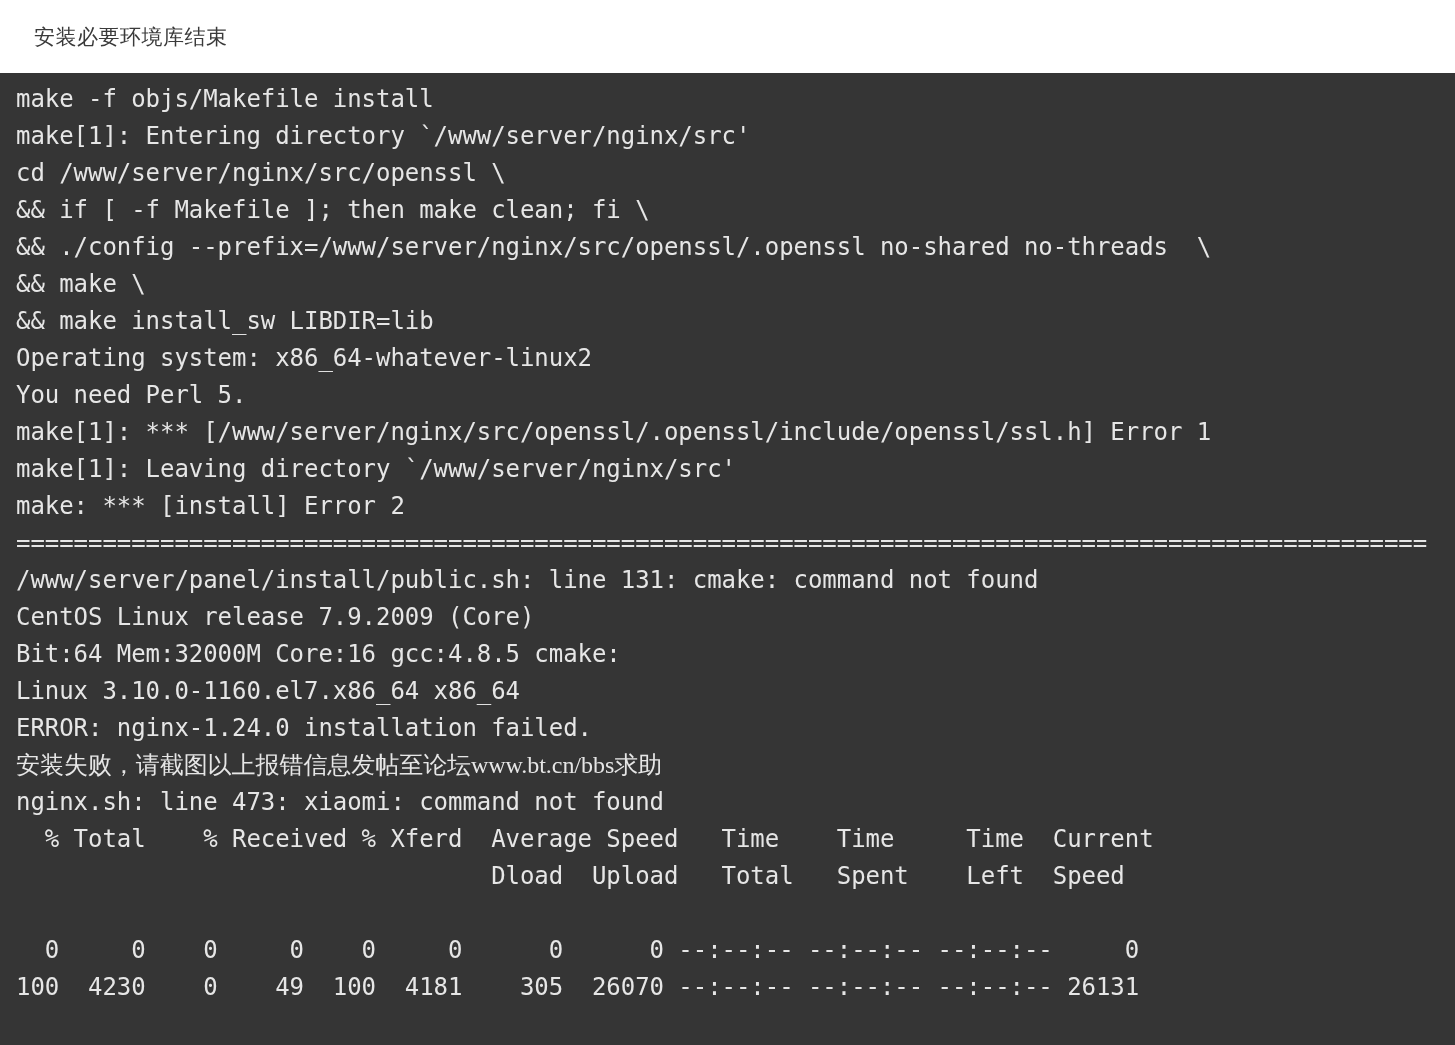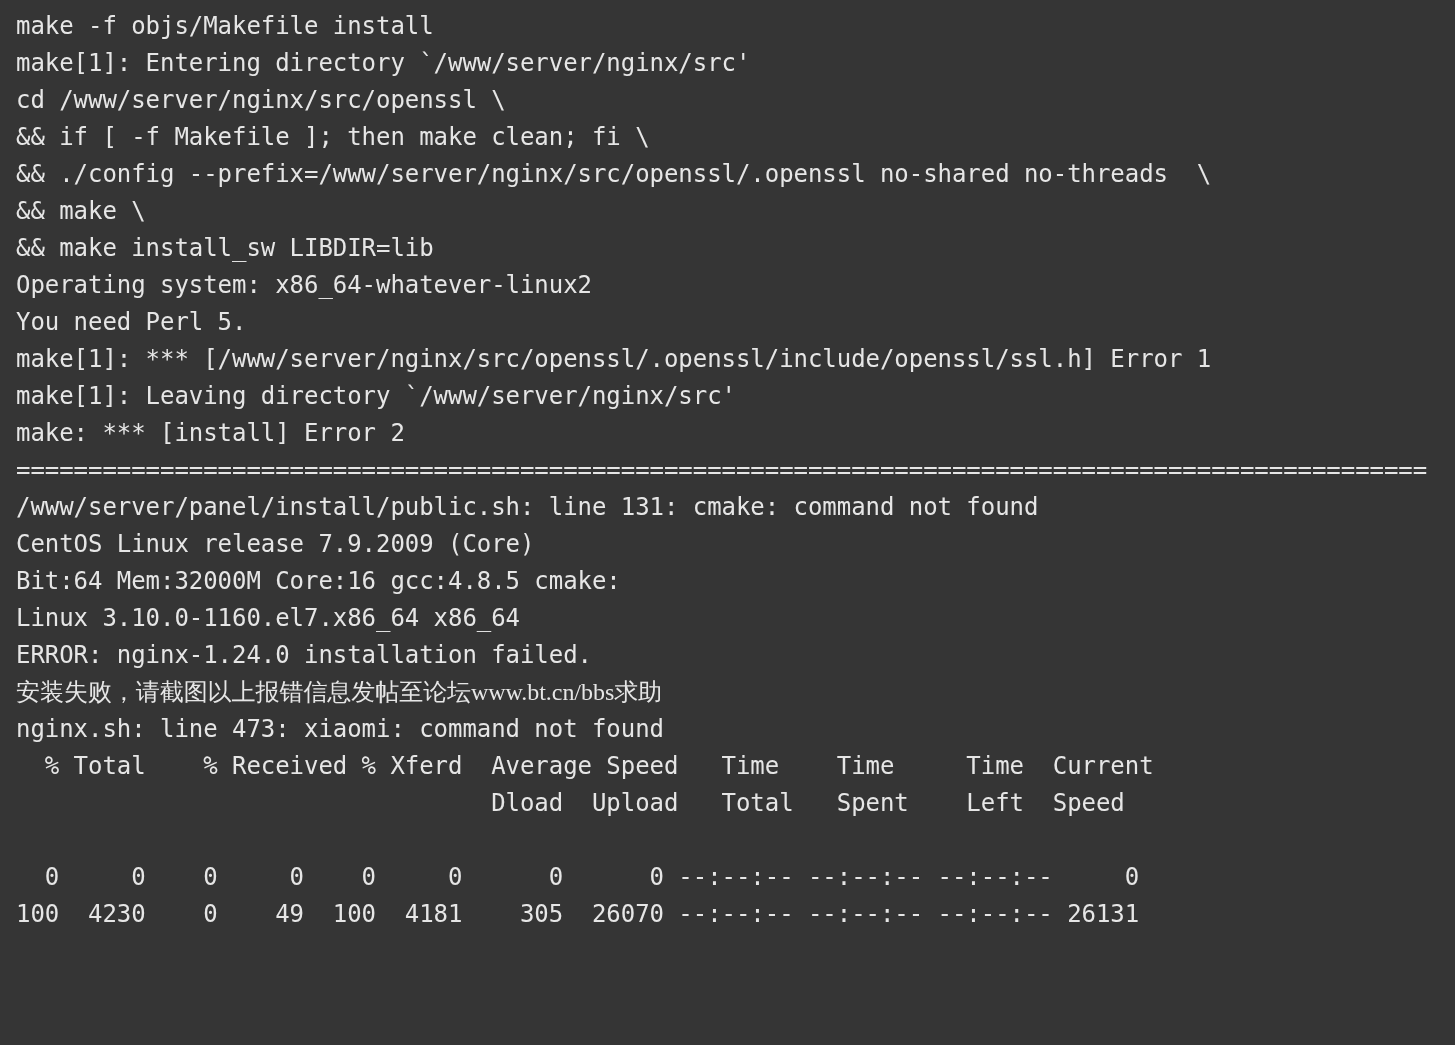--- a/index.html
+++ b/index.html
@@ -68,18 +68,21 @@
   .term-line.wrap {
     white-space: pre-wrap;
     word-break: break-all;
   }
 </style>
 </head>
 <body>
 
 <div id="page">
 
+  <div class="header-bar">
+    <div class="header-title">安装必要环境库结束</div>
+  </div>
 
   <div class="terminal">
     <div class="term-lines" id="term-lines"><div class="term-line">make -f objs/Makefile install</div><div class="term-line">make[1]: Entering directory `/www/server/nginx/src'</div><div class="term-line">cd /www/server/nginx/src/openssl \</div><div class="term-line">&amp;&amp; if [ -f Makefile ]; then make clean; fi \</div><div class="term-line">&amp;&amp; ./config --prefix=/www/server/nginx/src/openssl/.openssl no-shared no-threads  \</div><div class="term-line">&amp;&amp; make \</div><div class="term-line">&amp;&amp; make install_sw LIBDIR=lib</div><div class="term-line">Operating system: x86_64-whatever-linux2</div><div class="term-line">You need Perl 5.</div><div class="term-line">make[1]: *** [/www/server/nginx/src/openssl/.openssl/include/openssl/ssl.h] Error 1</div><div class="term-line">make[1]: Leaving directory `/www/server/nginx/src'</div><div class="term-line">make: *** [install] Error 2</div><div class="term-line wrap">==================================================================================================</div><div class="term-line">/www/server/panel/install/public.sh: line 131: cmake: command not found</div><div class="term-line">CentOS Linux release 7.9.2009 (Core)</div><div class="term-line">Bit:64 Mem:32000M Core:16 gcc:4.8.5 cmake:</div><div class="term-line">Linux 3.10.0-1160.el7.x86_64 x86_64</div><div class="term-line">ERROR: nginx-1.24.0 installation failed.</div><div class="term-line cjk">安装失败，请截图以上报错信息发帖至论坛www.bt.cn/bbs求助</div><div class="term-line">nginx.sh: line 473: xiaomi: command not found</div><div class="term-line">  % Total    % Received % Xferd  Average Speed   Time    Time     Time  Current</div><div class="term-line">                                 Dload  Upload   Total   Spent    Left  Speed</div><div class="term-line blank"></div><div class="term-line">  0     0    0     0    0     0      0      0 --:--:-- --:--:-- --:--:--     0</div><div class="term-line">100  4230    0    49  100  4181    305  26070 --:--:-- --:--:-- --:--:-- 26131</div></div>
   </div>
 
 </div>
 
 </body></html>

